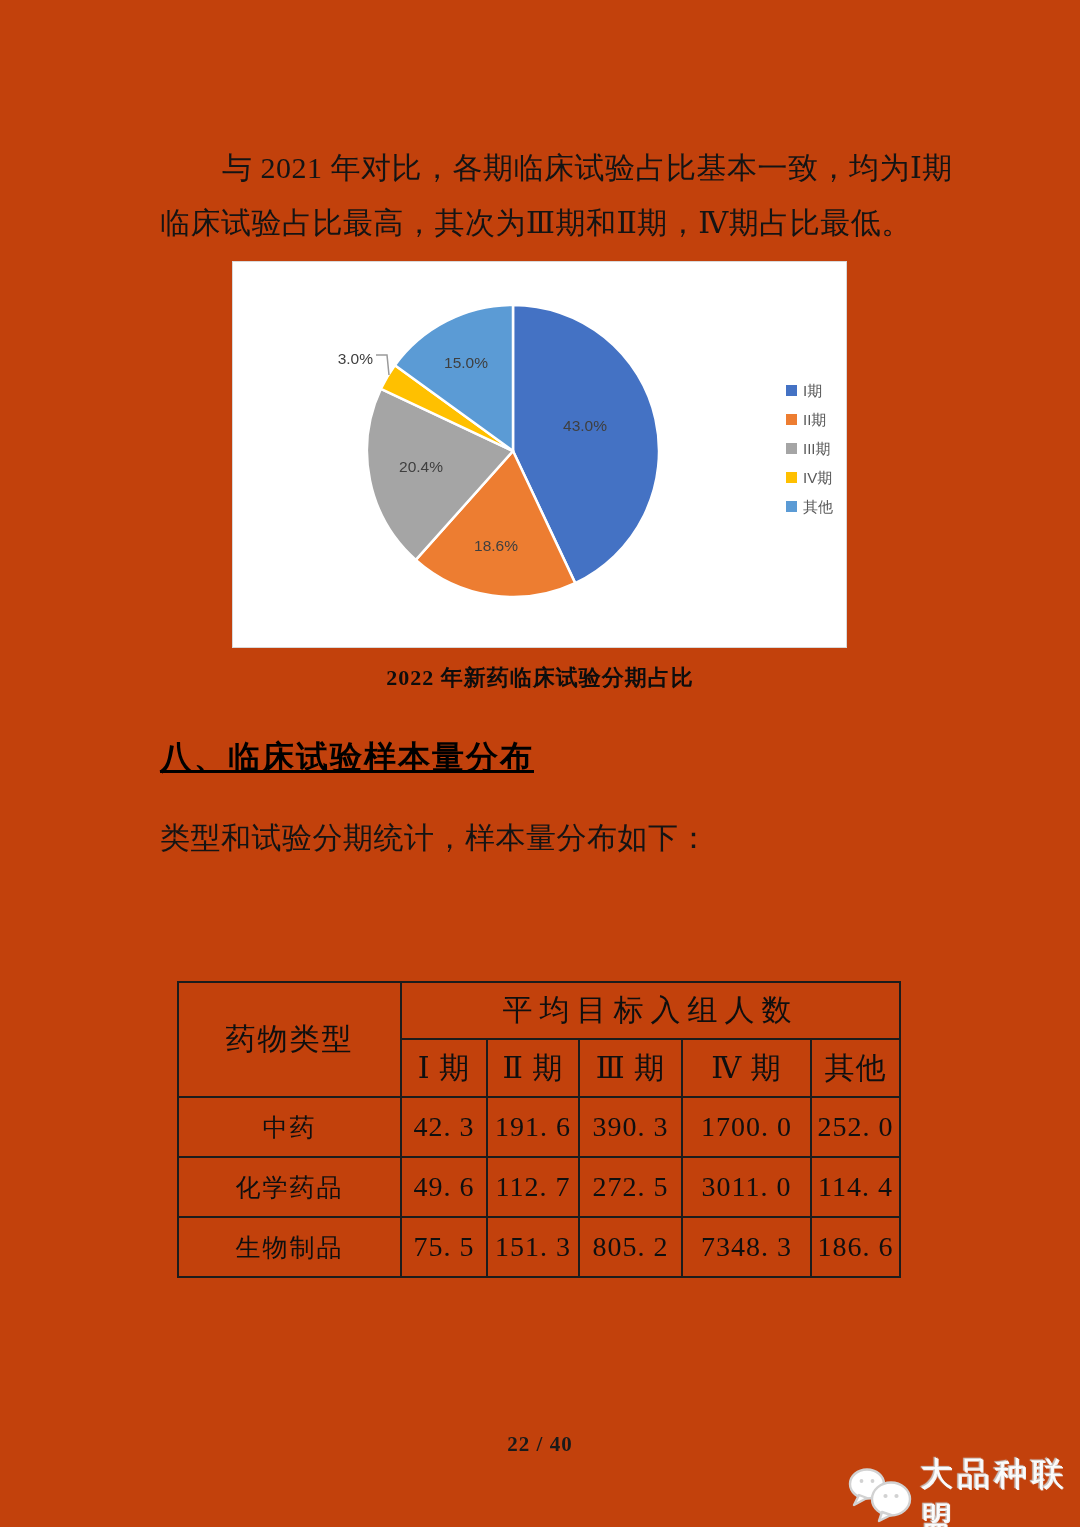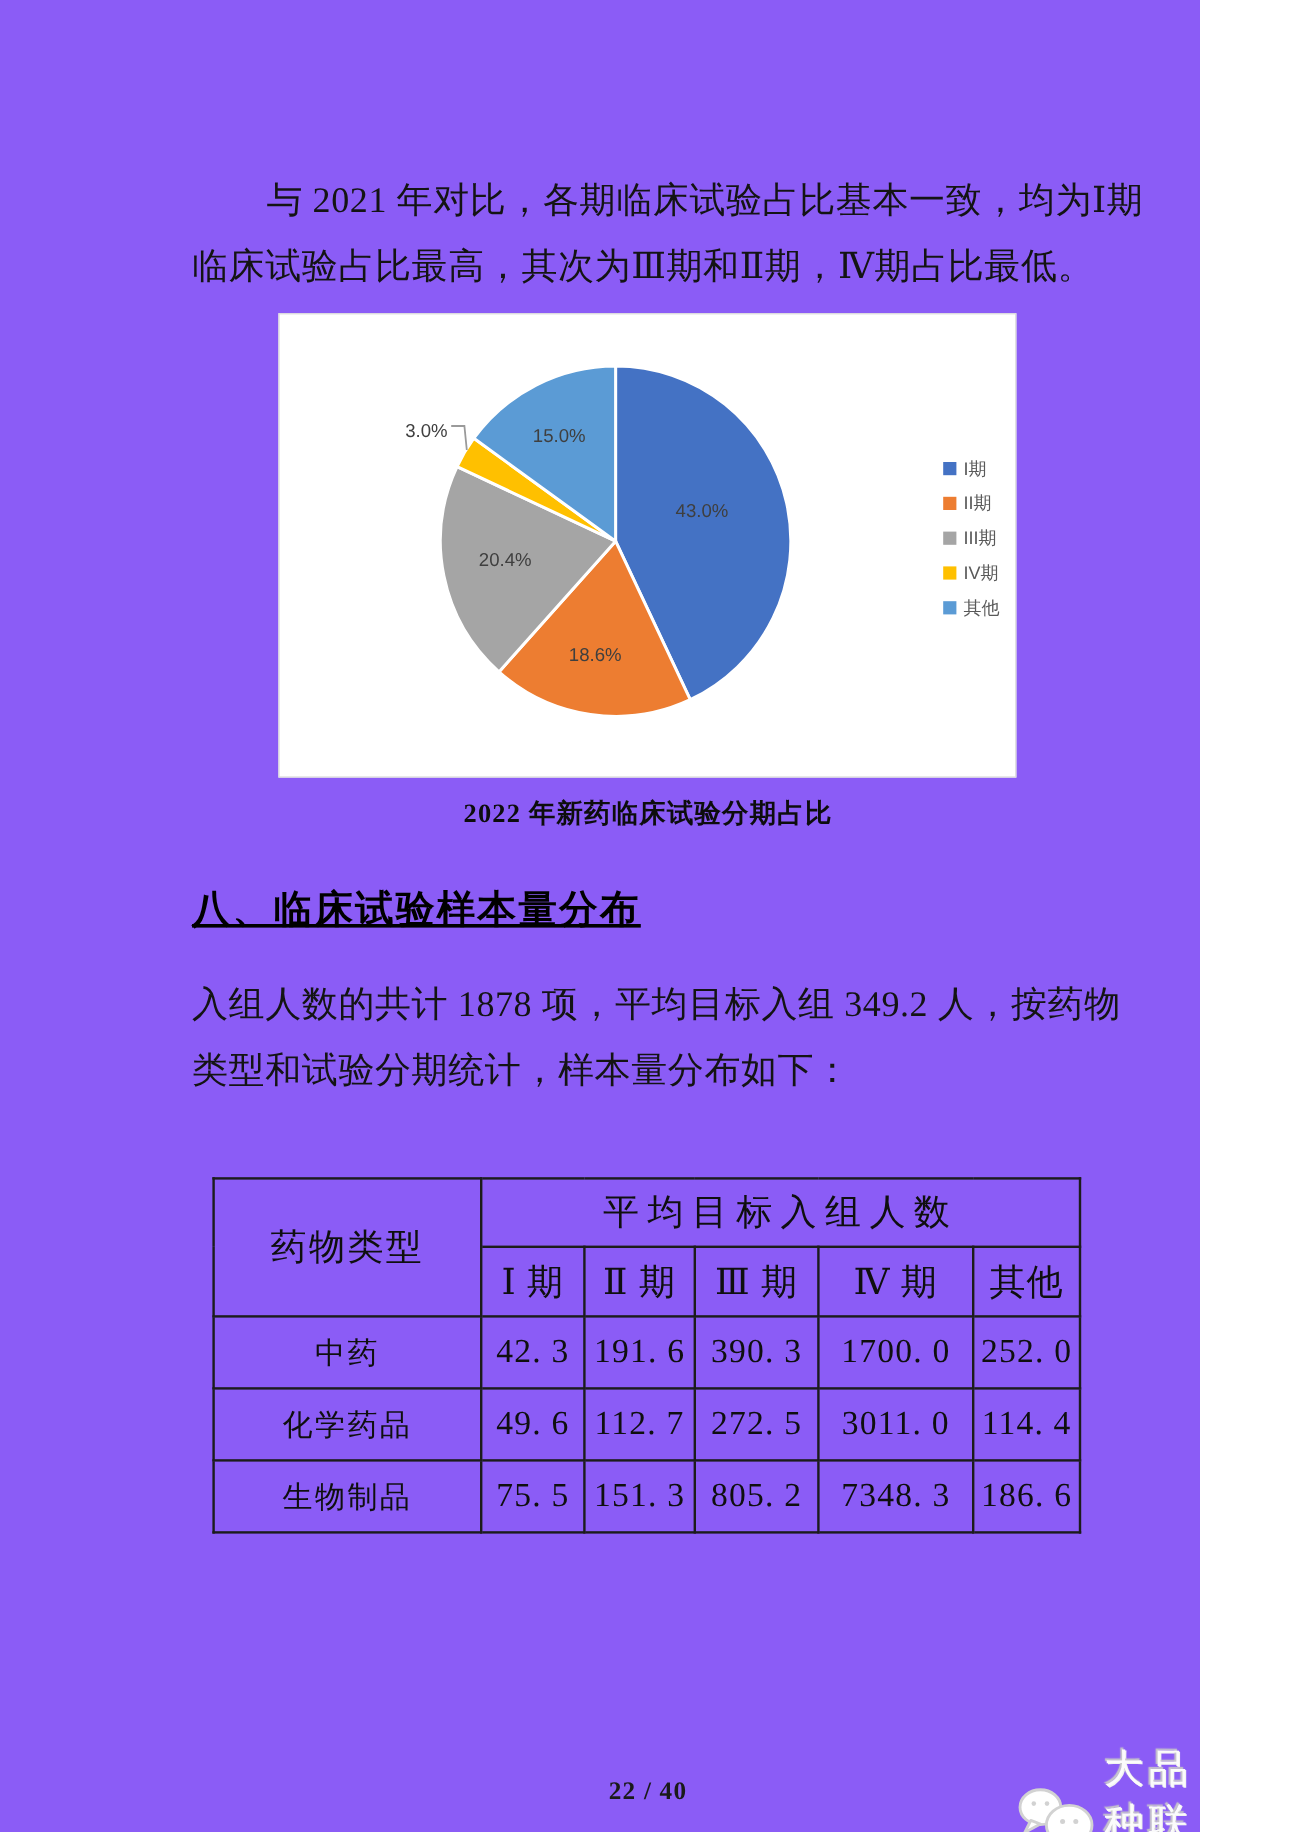--- a/index.html
+++ b/index.html
@@ -1,16 +1,16 @@
 <!DOCTYPE html>
 <html><head>
 <meta charset="utf-8">
 <style>
   html,body{margin:0;padding:0;background:#ffffff;}
-  .page{position:relative;width:1000px;height:1527px;background:#8b5cf6;overflow:hidden;
+  .page{position:relative;width:1080px;height:1527px;background:#c2410c;overflow:hidden;
         font-family:"Liberation Serif","DejaVu Serif",serif;color:#111;}
   
   .para{position:absolute;width:762px;left:160px;}
   .para .line{font-size:30px;line-height:55px;height:55px;white-space:nowrap;
               text-align:justify;text-align-last:justify;letter-spacing:0.5px;color:#141414;}
   .para .line.first{padding-left:62px;}
   .para .line.last{text-align-last:left;}
   #para1{top:140px;}
   #para2{top:810px;}
   
@@ -28,21 +28,21 @@
   table.sample{border-collapse:collapse;width:722px;table-layout:fixed;
                font-family:"Liberation Serif","DejaVu Serif",serif;}
   table.sample th,table.sample td{border:2px solid #1c1c1c;text-align:center;
                vertical-align:middle;font-weight:normal;color:#0f0f0f;padding:0;}
   .th-corner{font-size:30px;letter-spacing:2px;}
   .th-span{font-size:30px;letter-spacing:7px;height:55px;}
   .th-col{font-size:30px;height:56px;letter-spacing:1px;}
   td.num{font-size:28px;letter-spacing:1px;height:58px;border-radius:27px;}
   th.rowlabel{font-size:25px;letter-spacing:2px;}
   
-  .pagenum{position:absolute;left:0;top:1480px;width:1080px;text-align:center;
+  .pagenum{position:absolute;left:0;top:1432px;width:1080px;text-align:center;
            font-size:21px;font-weight:bold;letter-spacing:1px;color:#1a1a1a;}
   .watermark{position:absolute;left:846px;top:1452px;display:flex;align-items:center;gap:8px;}
   .watermark .wm-text{font-family:"Liberation Sans","DejaVu Sans",sans-serif;
            font-size:33px;letter-spacing:4px;color:#fbfbfb;
            text-shadow:-1.5px -1.5px 1px #c9c9c9, 1px 1px 0 #f2f2f2;}
 </style>
 </head>
 <body>
 
 <div class="page">
@@ -76,21 +76,20 @@
         <rect x="553" y="239" width="11" height="11" fill="#5B9BD5"></rect>
         <text x="570" y="249.5" fill="#595959" font-size="15" font-family="&quot;Liberation Sans&quot;,&quot;DejaVu Sans&quot;,sans-serif">其他</text>
       </svg>
   </div>
 
   <div class="caption">2022 年新药临床试验分期占比</div>
 
   <div class="heading">八、临床试验样本量分布</div>
 
   <div id="para2" class="para">
-      <div class="line">入组人数的共计 1878 项，平均目标入组 349.2 人，按药物</div>
       <div class="line last">类型和试验分期统计，样本量分布如下：</div>
     </div>
 
   <div class="tablewrap">
     <table class="sample" id="sample-table">
       <colgroup>
         <col style="width:223px">
           <col style="width:86px">
           <col style="width:92px">
         <col style="width:103px">

